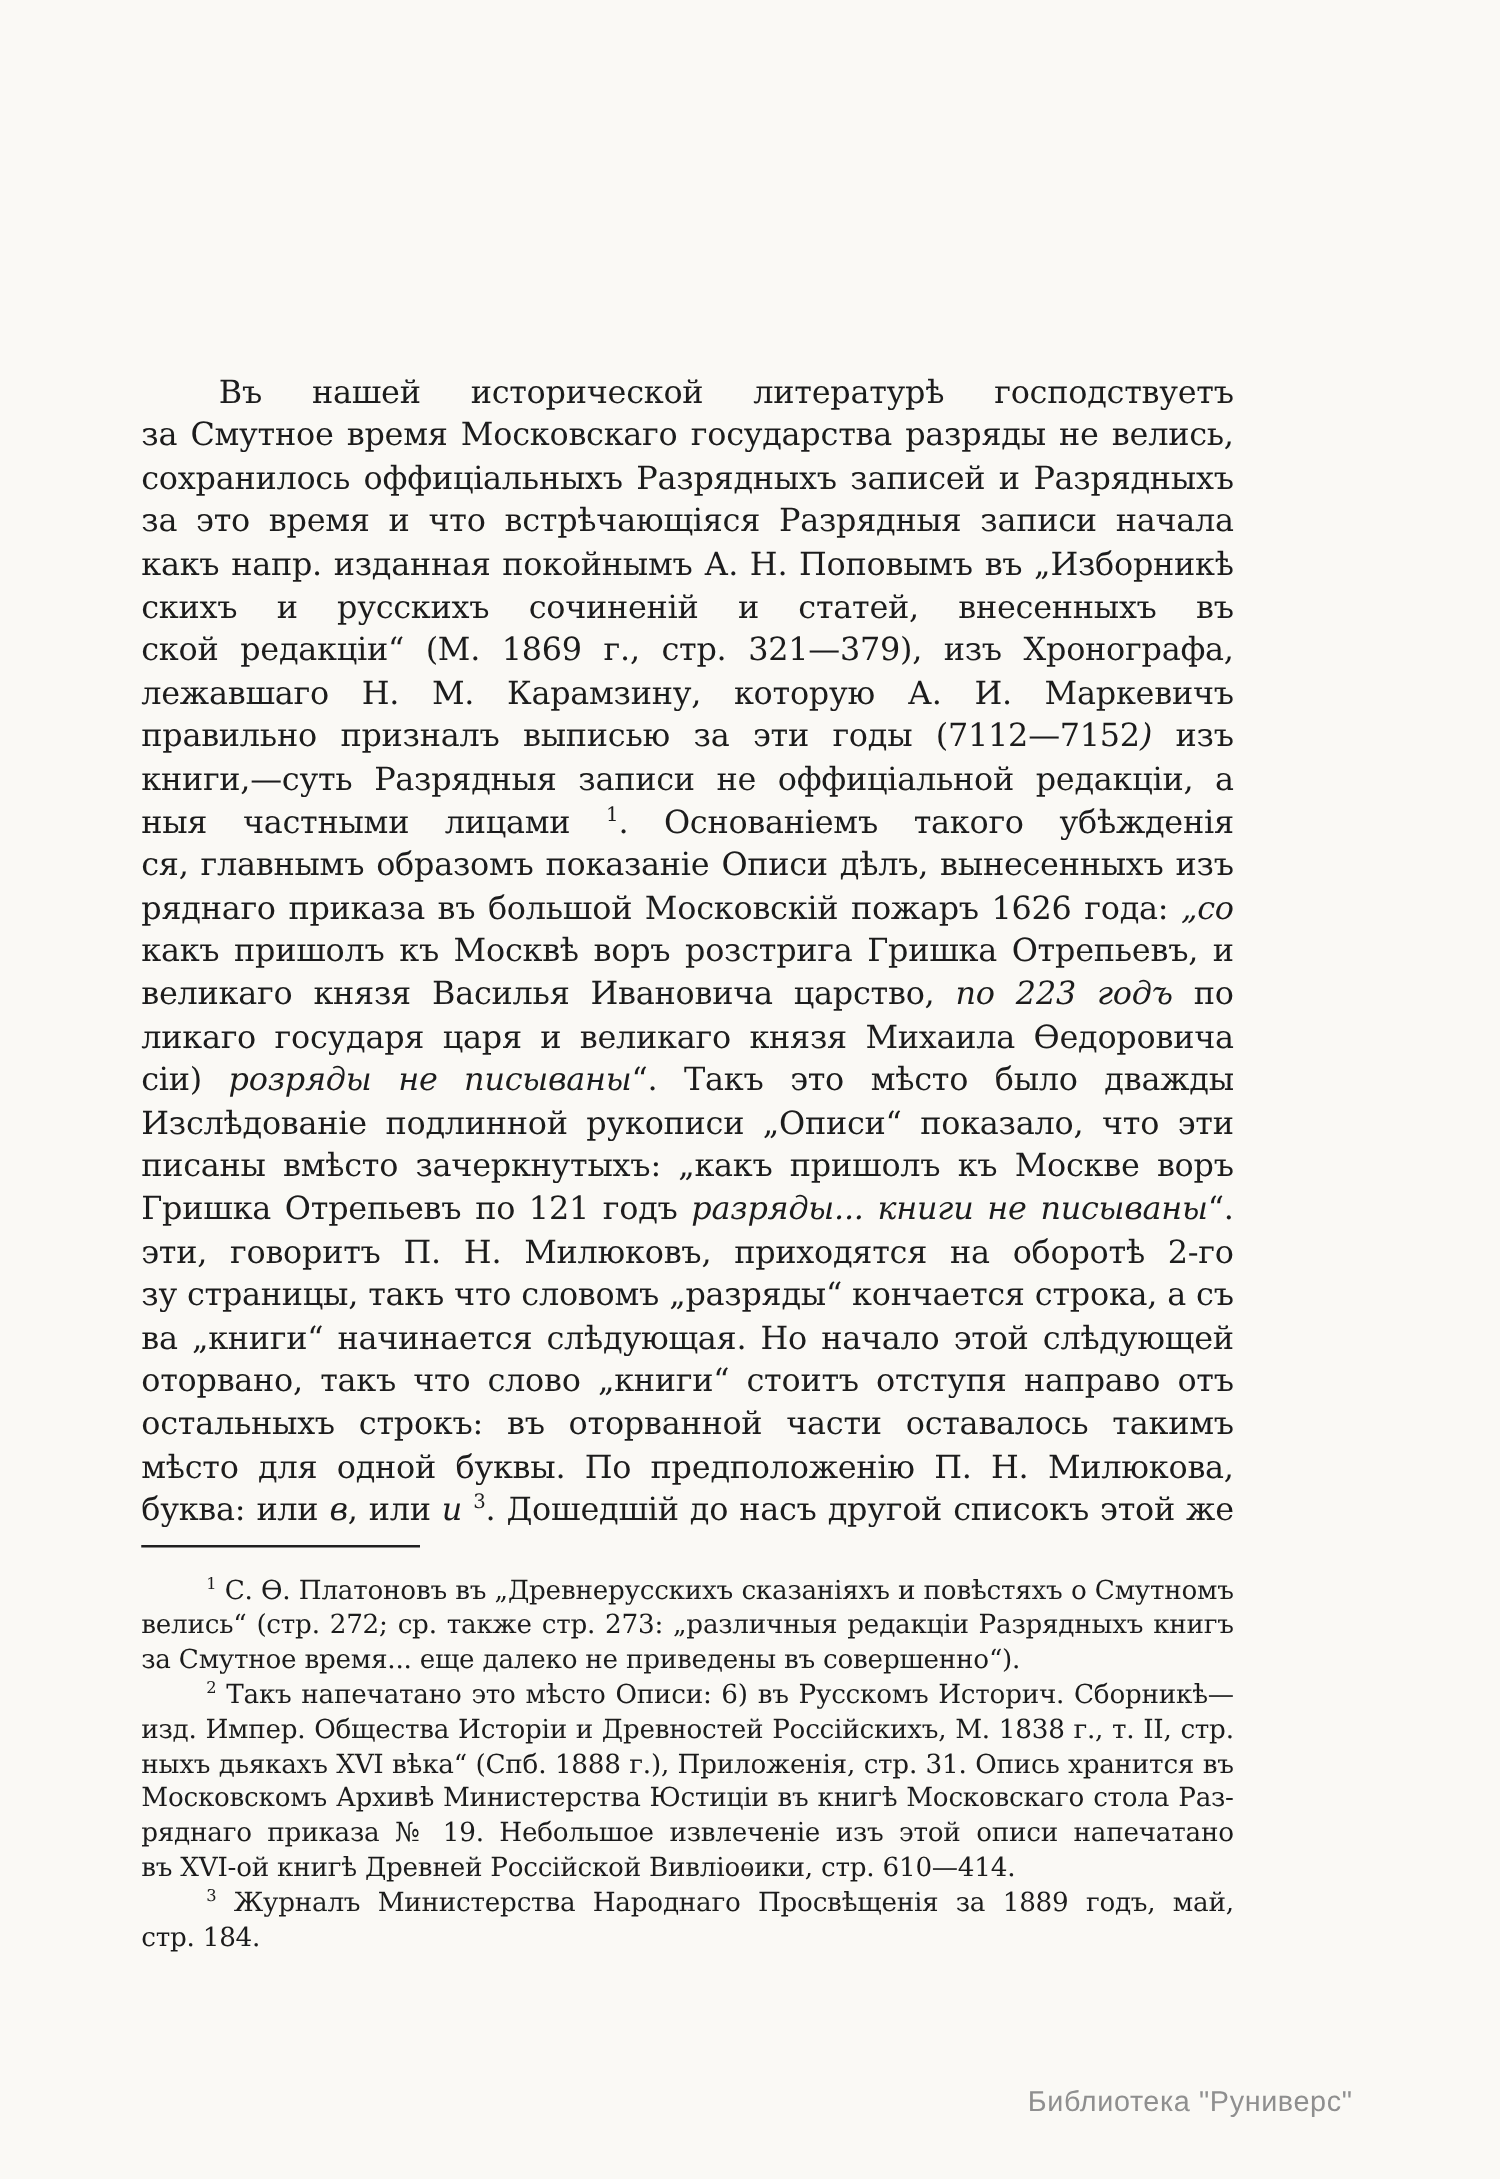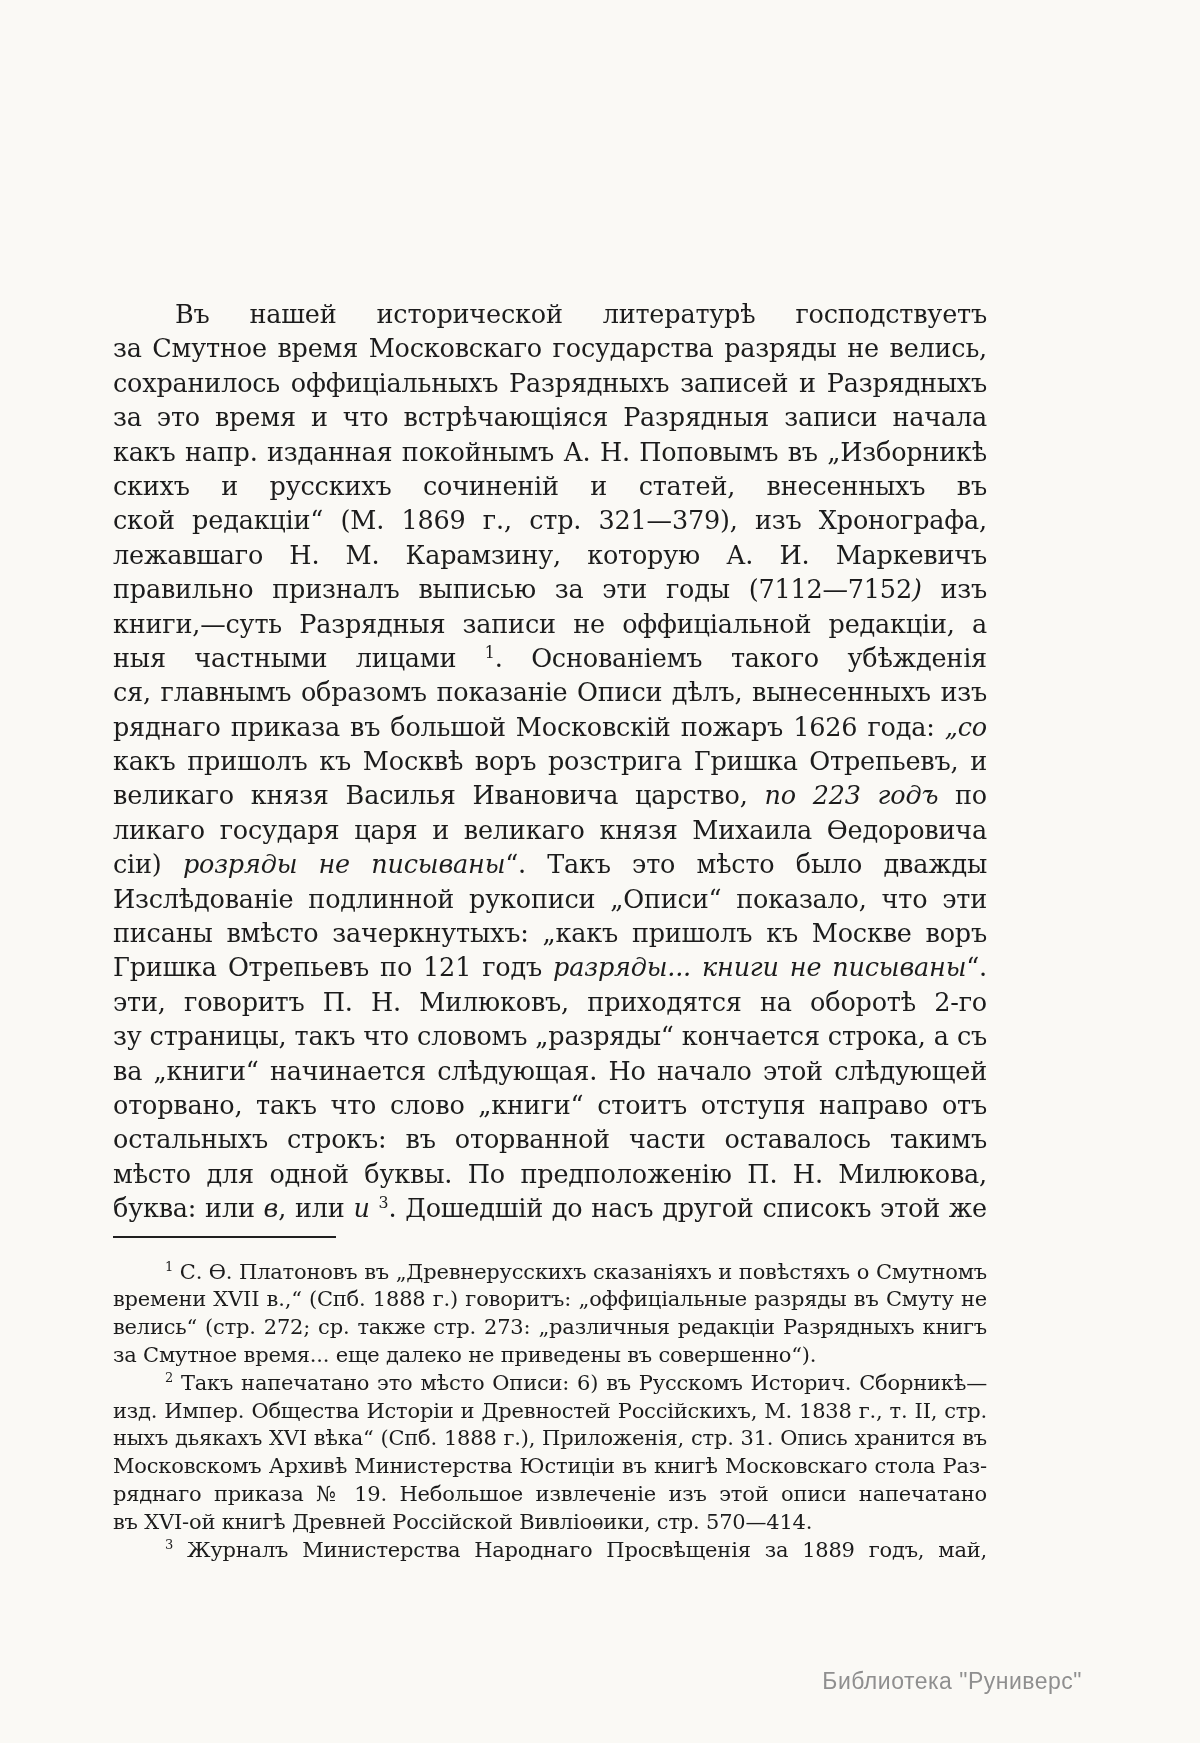--- a/index.html
+++ b/index.html
@@ -95,31 +95,31 @@
       <div class="line just"><span>ва „книги“ начинается слѣдующая. Но начало этой слѣдующей строки</span></div>
       <div class="line just"><span>оторвано, такъ что слово „книги“ стоитъ отступя направо отъ начала</span></div>
       <div class="line just"><span>остальныхъ строкъ: въ оторванной части оставалось такимъ образомъ</span></div>
       <div class="line just"><span>мѣсто для одной буквы. По предположенію П. Н. Милюкова, тутъ была</span></div>
       <div class="line just"><span>буква: или </span><span class="it">в</span><span>, или </span><span class="it">и</span><span> </span><span class="sup">3</span><span>. Дошедшій до насъ другой списокъ этой же опи-</span></div>
     </section>
   <hr class="fn-rule">
   <section class="footnotes" id="footnotes">
       <div>
         <div class="line just fn-indent"><span class="sup">1</span><span> С. Ѳ. Платоновъ въ „Древнерусскихъ сказаніяхъ и повѣстяхъ о Смутномъ</span></div>
-        <div class="line just"><span>времени XVII в.,“ (Спб. 1888 г.) говоритъ: „оффиціальные разряды въ Смуту не</span></div>
         <div class="line just"><span>велись“ (стр. 272; ср. также стр. 273:  „различныя редакціи Разрядныхъ книгъ</span></div>
         <div class="line"><span>за Смутное время... еще далеко не приведены въ совершенно“).</span></div>
       </div>
       <div>
         <div class="line just fn-indent"><span class="sup">2</span><span> Такъ напечатано это мѣсто Описи: 6) въ Русскомъ Историч. Сборникѣ—</span></div>
         <div class="line just"><span>изд. Импер. Общества Исторіи и Древностей Россійскихъ, М. 1838 г., т. II, стр.</span></div>
         <div class="line just"><span>ныхъ дьякахъ XVI вѣка“ (Спб. 1888 г.), Приложенія, стр. 31. Опись хранится въ</span></div>
         <div class="line just"><span>Московскомъ Архивѣ Министерства Юстиціи въ книгѣ Московскаго стола Раз-</span></div>
         <div class="line just"><span>ряднаго приказа № 19. Небольшое извлеченіе изъ этой описи напечатано было</span></div>
-        <div class="line"><span>въ XVI-ой книгѣ Древней Россійской Вивліоѳики, стр. 570—414.</span></div>
+        <div class="line"><span>въ XVI-ой книгѣ Древней Россійской Вивліоѳики, стр. 610—414.</span></div>
       </div>
       <div>
         <div class="line just fn-indent"><span class="sup">3</span><span> Журналъ Министерства Народнаго Просвѣщенія за 1889 годъ, май,</span></div>
+        <div class="line"><span>стр. 184.</span></div>
       </div>
     </section>
 </main>
 
 <div class="watermark">Библиотека "Руниверс"</div>
 
 </body></html>

